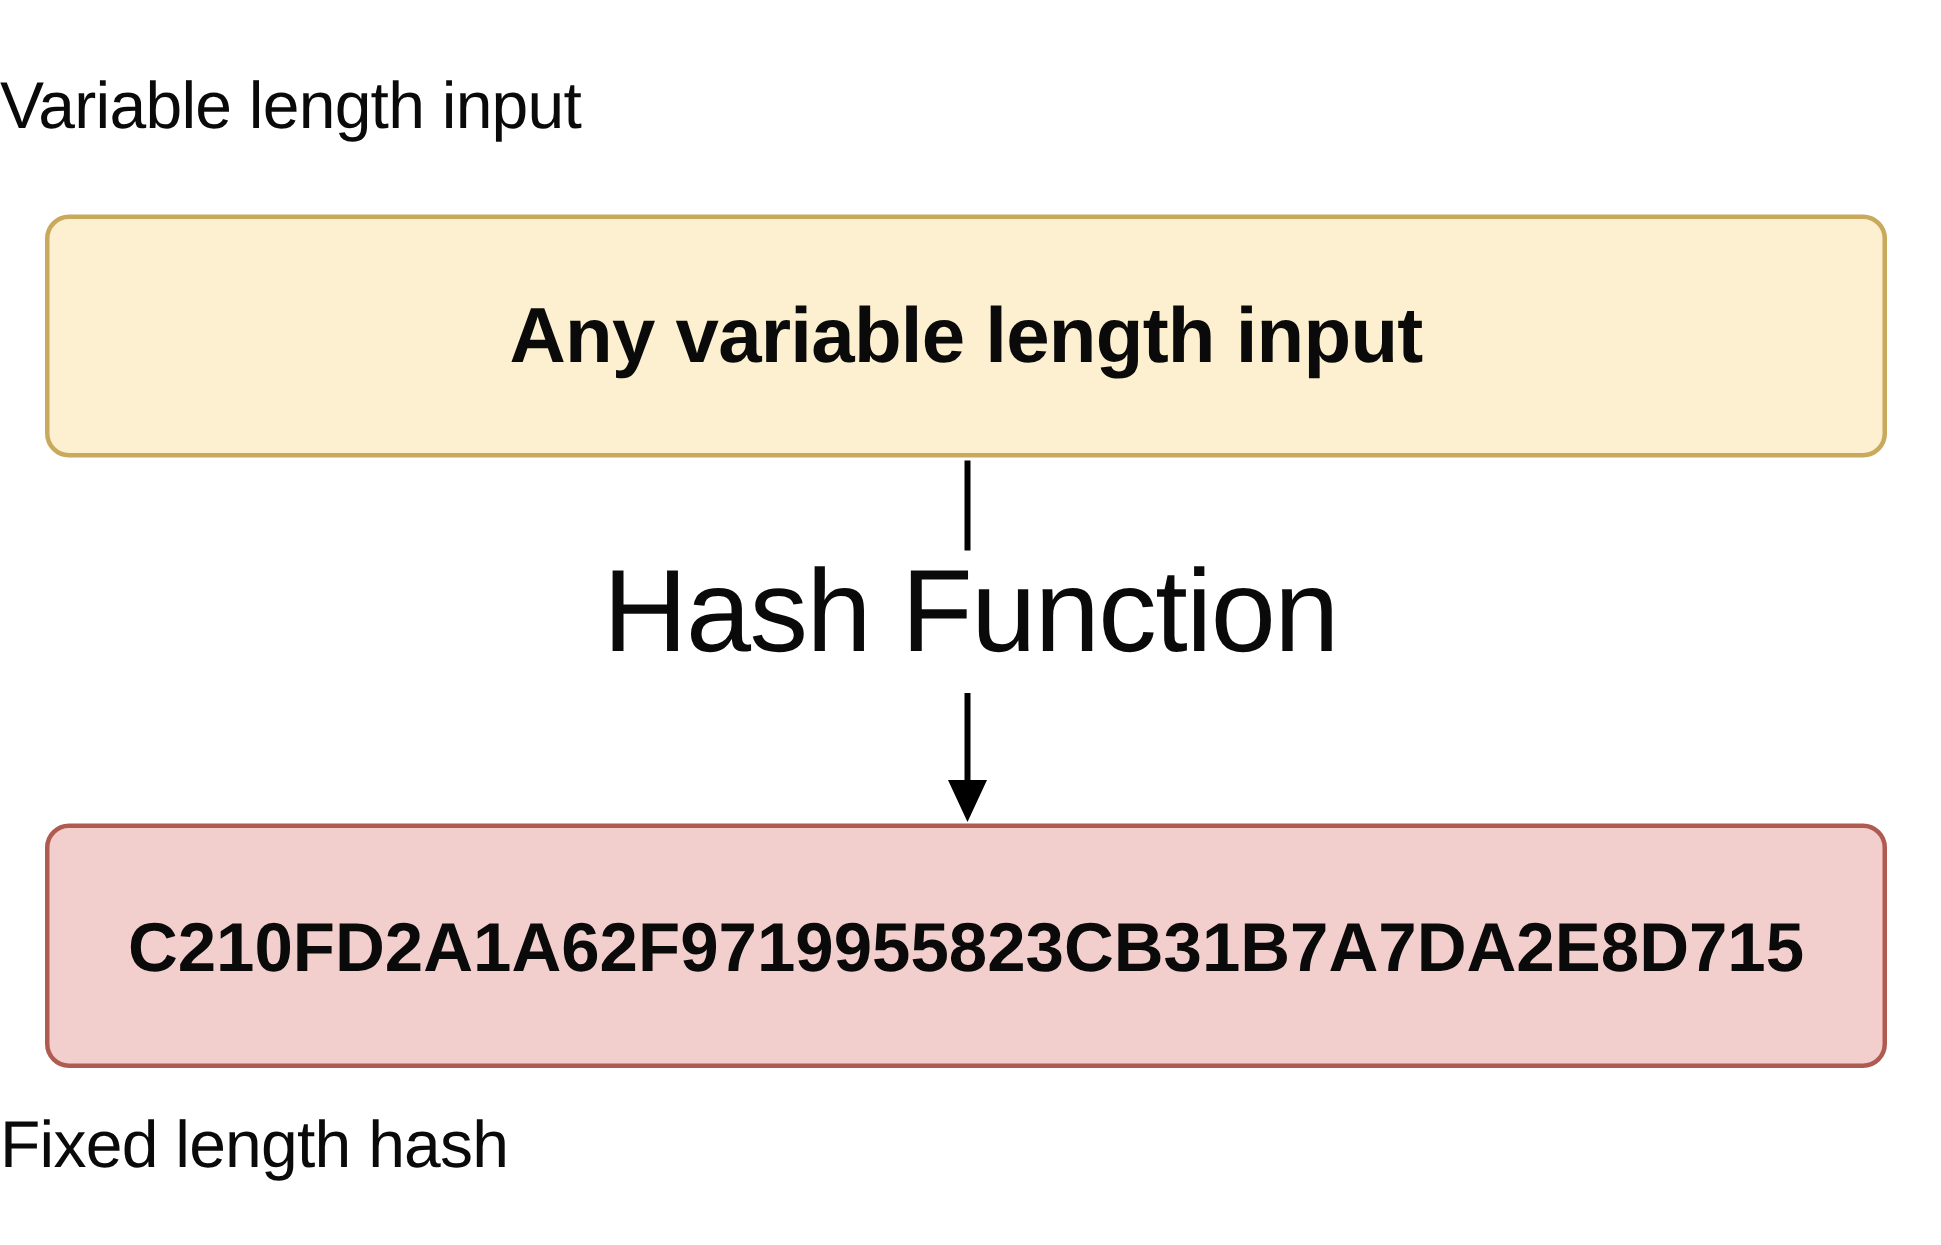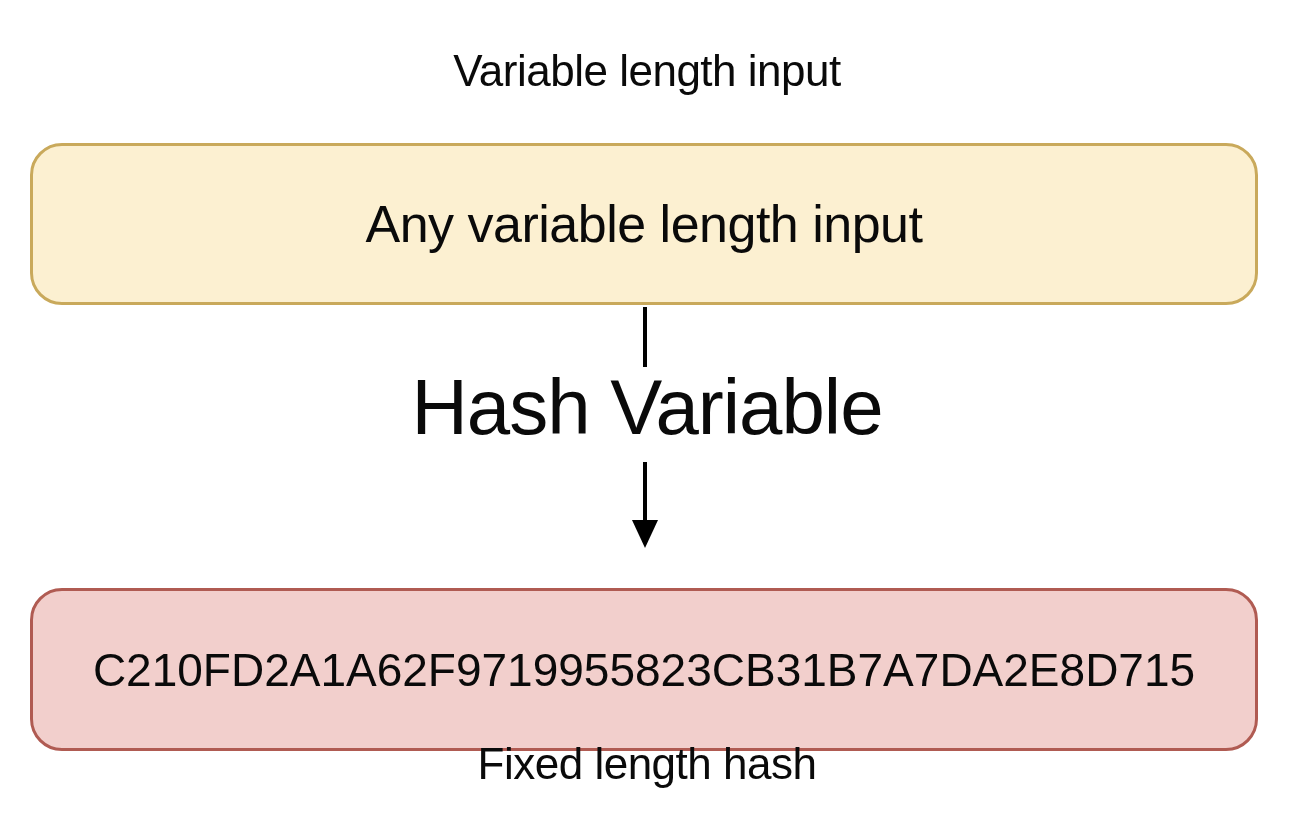--- a/index.html
+++ b/index.html
@@ -13,39 +13,40 @@
     height: 830px;
     background: #ffffff;
     overflow: hidden;
     font-family: "Liberation Sans", sans-serif;
     color: #0a0a0a;
   }
   .label {
     position: absolute;
     left: 0;
     width: 100%;
-    text-align: center;
+    text-align: left;
     font-size: 44px;
     line-height: 52px;
     letter-spacing: -0.5px;
     color: #0a0a0a;
   }
   .label.top    { top: 45px; }
   .label.bottom { top: 738px; }
 
   .box {
     position: absolute;
     left: 30px;
     width: 1228px;
-    border-radius: 32px;
+    border-radius: 16px;
     box-sizing: border-box;
     display: flex;
     align-items: center;
     justify-content: center;
     text-align: center;
+    font-weight: bold;
   }
   .input-box {
     top: 143px;
     height: 162px;
     background: #fcf0d1;
     border: 3px solid #c9a95b;
     font-size: 52px;
     letter-spacing: -0.5px;
   }
   .output-box {
@@ -96,25 +97,25 @@
 <div class="canvas">
 
   <div class="label top">Variable length input</div>
 
   <div class="box input-box" style="background: rgb(252, 240, 209); border-color: rgb(201, 169, 91);">
     <span>Any variable length input</span>
   </div>
 
   <div class="connector shaft-1"></div>
 
-  <div class="process-title">Hash Variable</div>
+  <div class="process-title">Hash Function</div>
 
   <div class="connector shaft-2"></div>
 
   <div class="arrowhead"></div>
 
-  <div class="box output-box" style="background: rgb(242, 207, 204); border-color: rgb(176, 91, 82); margin-top: 39px;">
+  <div class="box output-box" style="background: rgb(242, 207, 204); border-color: rgb(176, 91, 82);">
     <span>C210FD2A1A62F9719955823CB31B7A7DA2E8D715</span>
   </div>
 
   <div class="label bottom">Fixed length hash</div>
 
 </div>
 
 </body></html>

